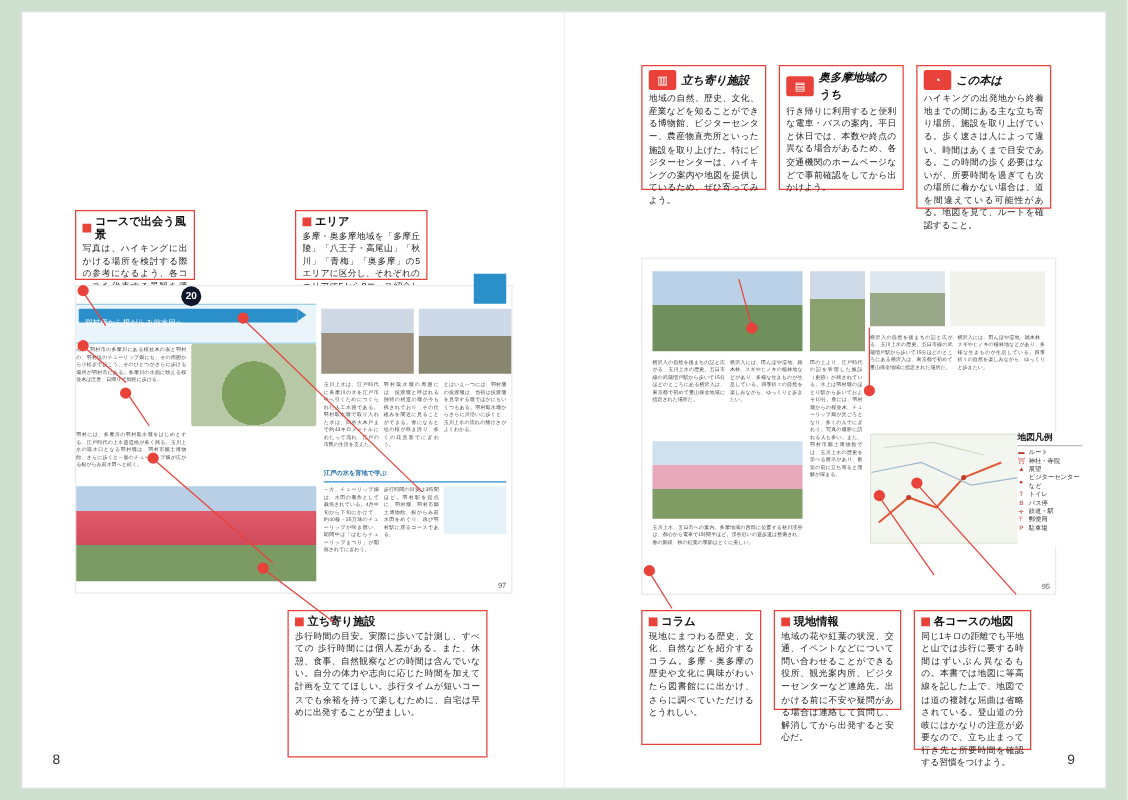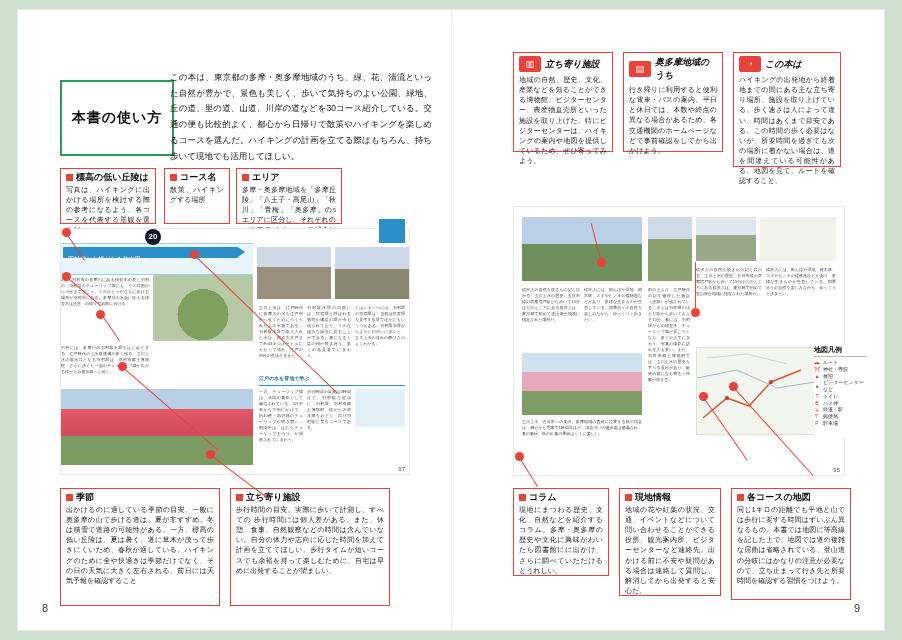--- a/index.html
+++ b/index.html
@@ -132,43 +132,32 @@
   .folio.r{right:24px;}
 </style>
 </head>
 <body>
 
 <div class="spread">
   <div class="gutter"></div>
 
   <div class="page left">
 
-    <div class="titlebox">
-      <span>本書の使い方</span>
-    </div>
-
-    <div class="intro">この本は、東京都の多摩・奥多摩地域のうち、緑、花、清流といった自然が豊かで、景色も美しく、歩いて気持ちのよい公園、緑地、丘の道、里の道、山道、川岸の道などを30コース紹介している。交通の便も比較的よく、都心から日帰りで散策やハイキングを楽しめるコースを選んだ。ハイキングの計画を立てる際はもちろん、持ち歩いて現地でも活用してほしい。</div>
+
 
     <div class="callout" style="left:42px;top:158px;width:96px;height:56px;">
       <div class="ttl">
           <span class="sq"></span>
-          <span>標高の低い丘陵は</span>
+          <span>コースで出会う風景</span>
         </div>
       <div class="body">写真は、ハイキングに出かける場所を検討する際の参考になるよう、各コースを代表する景観を選んだ</div>
     </div>
 
-    <div class="callout" style="left:146px;top:158px;width:66px;height:56px;">
-      <div class="ttl">
-          <span class="sq"></span>
-          <span>コース名</span>
-        </div>
-      <div class="body">散策、ハイキングする場所</div>
-    </div>
-
-    <div class="callout" style="left:218px;top:158px;width:106px;height:56px;font-family:Liberation Serif, serif;">
+
+    <div class="callout" style="left:218px;top:158px;width:106px;height:56px;">
       <div class="ttl">
           <span class="sq"></span>
           <span>エリア</span>
         </div>
       <div class="body">多摩・奥多摩地域を「多摩丘陵」「八王子・高尾山」「秋川」「青梅」「奥多摩」の5エリアに区分し、それぞれのエリアで5から8コース紹介している。</div>
     </div>
 
     <div class="sample">
       <div class="sm-band">
         <div class="t1">春の里山はなどハイキングの花盛り</div>
@@ -190,27 +179,20 @@
 
       <div class="sm-sub" style="left:198px;top:146px;">江戸の水を育地で学ぶ</div>
       <div class="sm-rule" style="left:198px;top:156px;width:146px;"></div>
       <div class="sm-txt" style="left:198px;top:160px;width:44px;">一方、チューリップ畑は、水田の裏作として栽培されている。4月中旬から下旬にかけて、約40種・35万球のチューリップが咲き競い、期間中は「はむらチューリップまつり」が開催されてにぎわう。</div>
       <div class="sm-txt" style="left:246px;top:160px;width:44px;">歩行時間の目安は3時間ほど。羽村駅を起点に、羽村堰、羽村市郷土博物館、根がらみ前水田をめぐり、再び羽村駅に戻るコースである。</div>
       <div class="sm-blue" style="left:294px;top:160px;width:50px;height:38px;opacity:.12;"></div>
       <div class="sm-blue" style="left:318px;top:-10px;width:26px;height:24px;"></div>
       <div class="sm-pagenum">97</div>
     </div>
 
-    <div class="callout" style="left:42px;top:478px;width:160px;height:118px;">
-      <div class="ttl">
-          <span class="sq"></span>
-          <span>季節</span>
-        </div>
-      <div class="body">出かけるのに適している季節の目安。一般に奥多摩の山で歩ける道は、夏が非すすめ。冬は積雪で道路の可能性がある。一方、標高の低い丘陵は、夏は暑く、道に草木が茂って歩きにくいため、春秋が適している。ハイキングのために全や快適きは季節だけでなく、その日の天気に大きく左右される。前日には天気予報を確認すること</div>
-    </div>
 
     <div class="callout" style="left:212px;top:478px;width:160px;height:118px;">
       <div class="ttl">
           <span class="sq"></span>
           <span>立ち寄り施設</span>
         </div>
       <div class="body">歩行時間の目安。実際に歩いて計測し、すべての 歩行時間には個人差がある。また、休憩、食事、自然観察などの時間は含んでいない。自分の体力や志向に応じた時間を加えて計画を立ててほしい。歩行タイムが短いコースでも余裕を持って楽しむために、自宅は早めに出発することが望ましい。</div>
     </div>
 
     <div class="dot" style="left:44px;top:218px;"></div>
@@ -316,37 +298,37 @@
           </div>
         <div class="legend-row">
             <span class="legend-ic">P</span>
             <span>駐車場</span>
           </div>
       </div>
 
       <div class="s2-pagenum">95</div>
     </div>
 
-    <div class="callout" style="left:62px;top:478px;width:96px;height:88px;">
+    <div class="callout" style="left:62px;top:478px;width:96px;height:108px;">
       <div class="ttl">
           <span class="sq"></span>
           <span>コラム</span>
         </div>
       <div class="body">現地にまつわる歴史、文化、自然などを紹介するコラム。多摩・奥多摩の歴史や文化に興味がわいたら図書館にに出かけ、さらに調べていただけるとうれしい。</div>
     </div>
 
-    <div class="callout" style="left:168px;top:478px;width:102px;height:108px;">
+    <div class="callout" style="left:168px;top:478px;width:102px;height:80px;">
       <div class="ttl">
           <span class="sq"></span>
           <span>現地情報</span>
         </div>
       <div class="body">地域の花や紅葉の状況、交通、イベントなどについて問い合わせることができる役所、観光案内所、ビジターセンターなど連絡先。出かける前に不安や疑問がある場合は連絡して質問し、解消してから出発すると安心だ。</div>
     </div>
 
-    <div class="callout" style="left:280px;top:478px;width:120px;height:112px;">
+    <div class="callout" style="left:280px;top:478px;width:94px;height:112px;">
       <div class="ttl">
           <span class="sq"></span>
           <span>各コースの地図</span>
         </div>
       <div class="body">同じ1キロの距離でも平地と山では歩行に要する時間はずいぶん異なるもの。本書では地図に等高線を記した上で、地図では道の複雑な屈曲は省略されている。登山道の分岐にはかなりの注意が必要なので、立ち止まって行き先と所要時間を確認する習慣をつけよう。</div>
     </div>
 
     <div class="dot" style="left:146px;top:248px;"></div>
     <div class="dot" style="left:240px;top:298px;"></div>
     <div class="dot" style="left:248px;top:382px;"></div>

